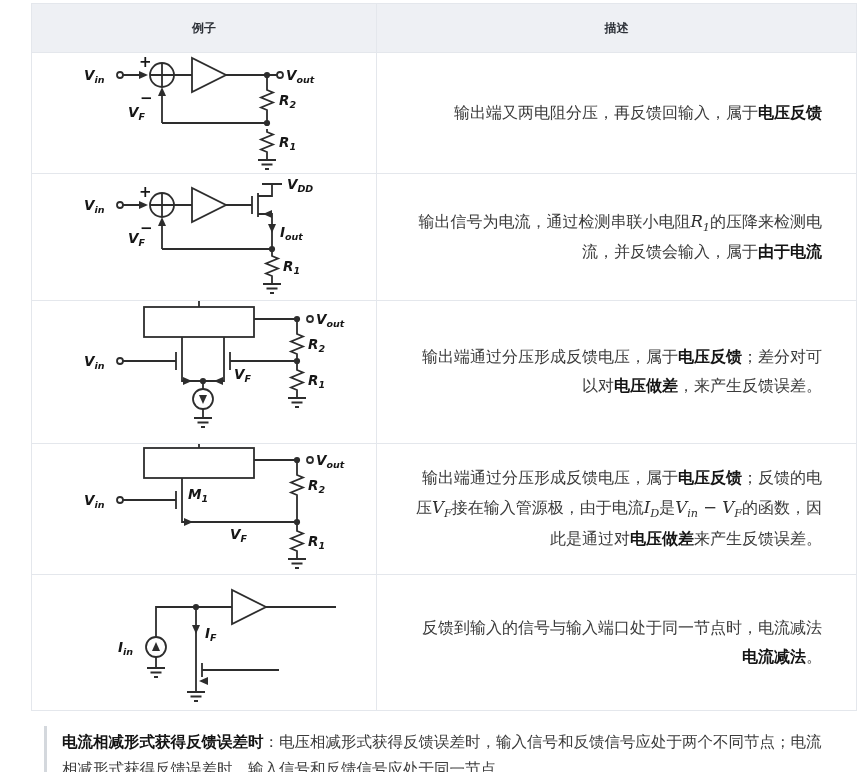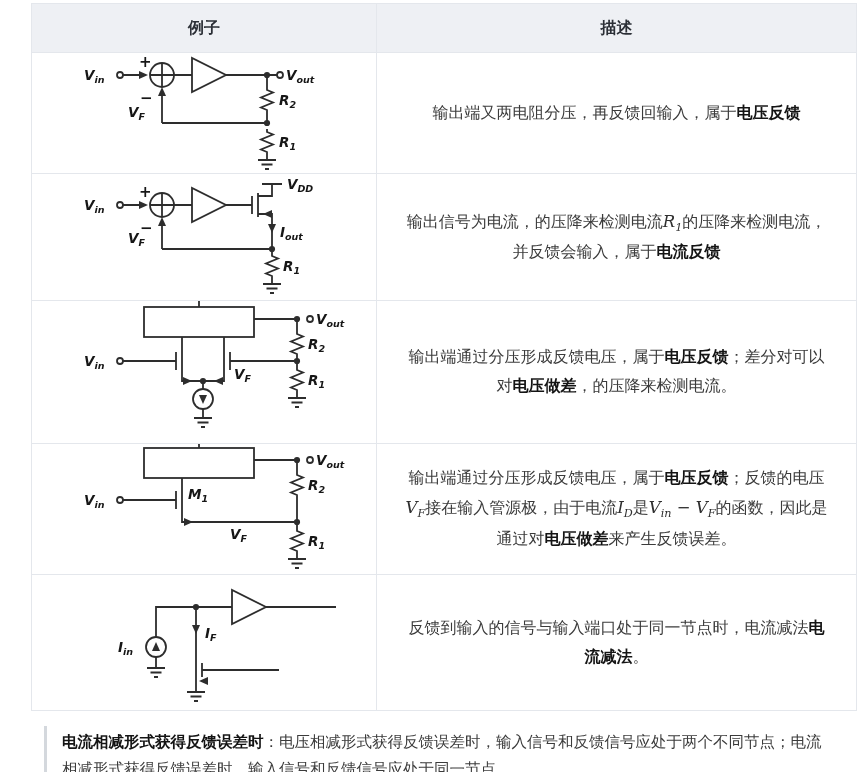--- a/index.html
+++ b/index.html
@@ -1,25 +1,25 @@
 <!DOCTYPE html>
 <html><head>
 <meta charset="utf-8">
 <style>
   html,body{margin:0;padding:0;background:#fff;}
   body{width:865px;height:772px;overflow:hidden;
        font-family:"Liberation Sans","DejaVu Sans",sans-serif;color:#3b3b3b;}
   .content{padding:3px 9px 0 31px;}
   table.fb{border-collapse:collapse;width:825px;table-layout:fixed;}
   table.fb th, table.fb td{border:1px solid #e4e7ec;}
-  table.fb th{background:#eef0f4;height:46px;font-size:16px;font-weight:700;color:#2b2f36;text-align:center;}
+  table.fb th{background:#eef0f4;height:46px;font-size:12px;font-weight:700;color:#2b2f36;text-align:center;}
   col.c-ex{width:345px;} col.c-desc{width:480px;}
   td.ex{text-align:center;vertical-align:middle;padding:0;}
   td.ex svg{display:block;margin:0 auto 0 52px;}
-  td.desc{font-size:16px;line-height:1.8;text-align:center;vertical-align:middle;padding:10px 26px;color:#3b3b3b;}
+  td.desc{font-size:16px;line-height:1.8;text-align:right;vertical-align:middle;padding:10px 34px;color:#3b3b3b;}
   .r1{height:114px;} .r2{height:127px;} .r3{height:142px;} .r4{height:123px;} .r5{height:136px;}
   .seg.bold{font-weight:700;color:#141414;}
   .seg.math{font-family:"DejaVu Serif","Liberation Serif",serif;font-style:italic;font-size:16.5px;color:#2f2f2f;}
   .seg.math sub{font-size:0.68em;}
   .note{margin:15px 12px 0 13px;border-left:3px solid #d4d8dd;padding:3px 14px 3px 15px;
         font-size:15.5px;line-height:1.72;color:#3b3b3b;}
   
   .ckt path,.ckt rect,.ckt line{stroke:#2d2d2d;stroke-width:1.8;fill:none;}
   .ckt use{stroke:#2d2d2d;stroke-width:1.8;fill:none;}
   .ckt use.f{fill:#2d2d2d;stroke:none;}
@@ -108,21 +108,21 @@
             <use href="#arrU" class="f" x="78" y="44"></use>
             <text class="pm" x="55" y="22">+</text>
             <text class="pm" x="56" y="58">−</text>
             <text x="0" y="35"><tspan>V</tspan><tspan class="s" dy="3">in</tspan></text>
             <text x="203" y="14"><tspan>V</tspan><tspan class="s" dy="3">DD</tspan></text>
             <text x="196" y="62"><tspan>I</tspan><tspan class="s" dy="3">out</tspan></text>
             <text x="199" y="96"><tspan>R</tspan><tspan class="s" dy="3">1</tspan></text>
             <text x="44" y="68"><tspan>V</tspan><tspan class="s" dy="3">F</tspan></text>
           </svg>
         </td>
-        <td class="desc"><span class="seg normal">输出信号为电流，的压降来检测电流</span><span class="seg math">R<sub>1</sub></span><span class="seg normal">的压降来检测电流，并反馈会输入，属于</span><span class="seg bold">电流反馈</span></td>
+        <td class="desc"><span class="seg normal">输出信号为电流，通过检测串联小电阻</span><span class="seg math">R<sub>1</sub></span><span class="seg normal">的压降来检测电流，并反馈会输入，属于</span><span class="seg bold">由于电流</span></td>
       </tr>
 
       <tr class="r3">
         <td class="ex">
           <svg class="ckt" width="270" height="142" viewBox="0 0 270 142">
             <path d="M115 0 V6 M170 18 H210 M213 18 V30 M213 56 V66 M146 60 H210 M39 60 H92 M98 48 V36 M140 48 V36 M98 72 V80 H140 V72 M119 80 V88 M119 91 V94 M119 108 V112"></path>
             <rect x="60" y="6" width="110" height="30"></rect>
             <path d="M92 51 V69 M98 48 V72"></path>
             <path d="M146 51 V69 M140 48 V72"></path>
             <use href="#term" x="36" y="60"></use>
@@ -138,21 +138,21 @@
             <use href="#cs" x="119" y="98"></use>
             <use href="#arrD" class="f" x="119" y="101"></use>
             <use href="#gnd" x="119" y="112"></use>
             <text x="0" y="65"><tspan>V</tspan><tspan class="s" dy="3">in</tspan></text>
             <text x="232" y="23"><tspan>V</tspan><tspan class="s" dy="3">out</tspan></text>
             <text x="224" y="48"><tspan>R</tspan><tspan class="s" dy="3">2</tspan></text>
             <text x="224" y="84"><tspan>R</tspan><tspan class="s" dy="3">1</tspan></text>
             <text x="150" y="78"><tspan>V</tspan><tspan class="s" dy="3">F</tspan></text>
           </svg>
         </td>
-        <td class="desc"><span class="seg normal">输出端通过分压形成反馈电压，属于</span><span class="seg bold">电压反馈</span><span class="seg normal">；差分对可以对</span><span class="seg bold">电压做差</span><span class="seg normal">，的压降来检测电流。</span></td>
+        <td class="desc"><span class="seg normal">输出端通过分压形成反馈电压，属于</span><span class="seg bold">电压反馈</span><span class="seg normal">；差分对可以对</span><span class="seg bold">电压做差</span><span class="seg normal">，来产生反馈误差。</span></td>
       </tr>
 
       <tr class="r4">
         <td class="ex">
           <svg class="ckt" width="270" height="130" viewBox="0 0 270 130">
             <path d="M115 0 V4 M170 16 H210 M213 16 V28 M213 54 V78 M213 78 V84 M39 56 H92 M98 44 V34 M98 68 V78 H210"></path>
             <rect x="60" y="4" width="110" height="30"></rect>
             <path d="M92 47 V65 M98 44 V68"></path>
             <use href="#term" x="36" y="56"></use>
             <use href="#term" x="226" y="16"></use>

